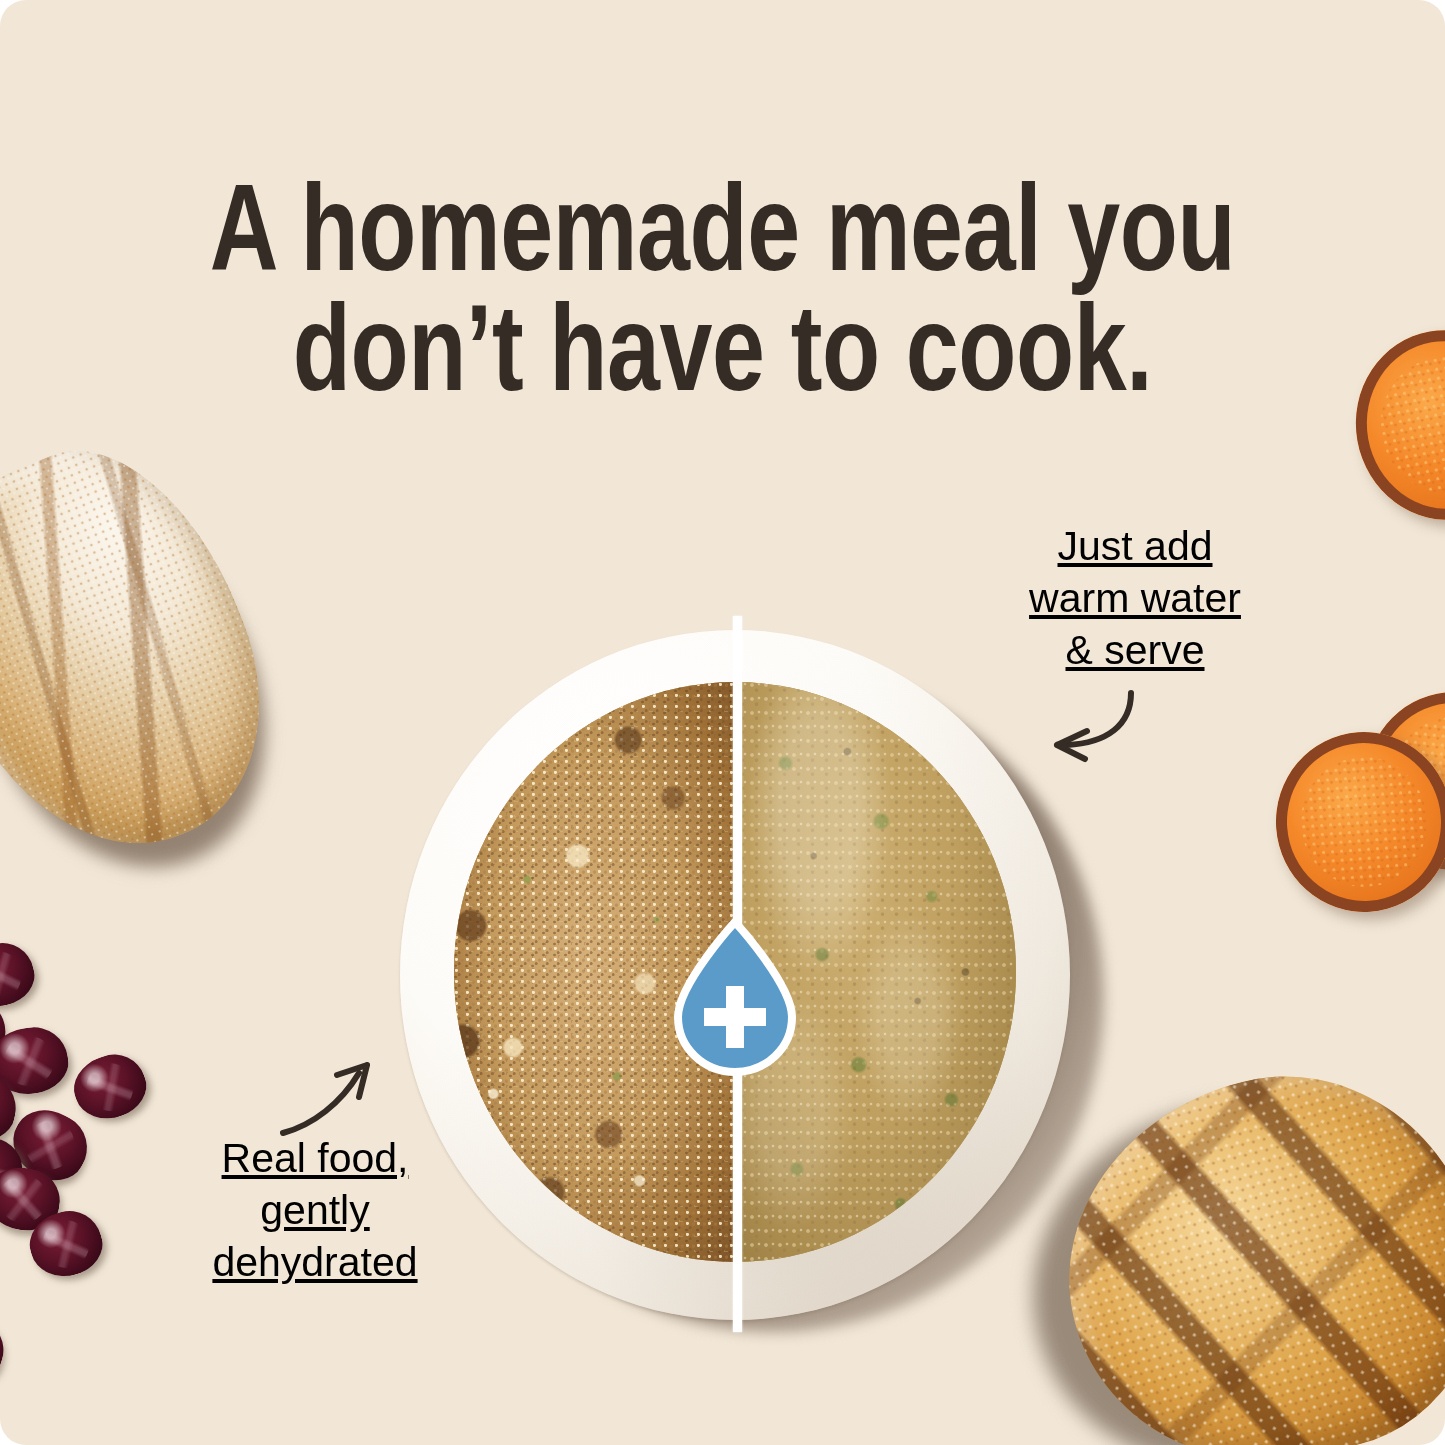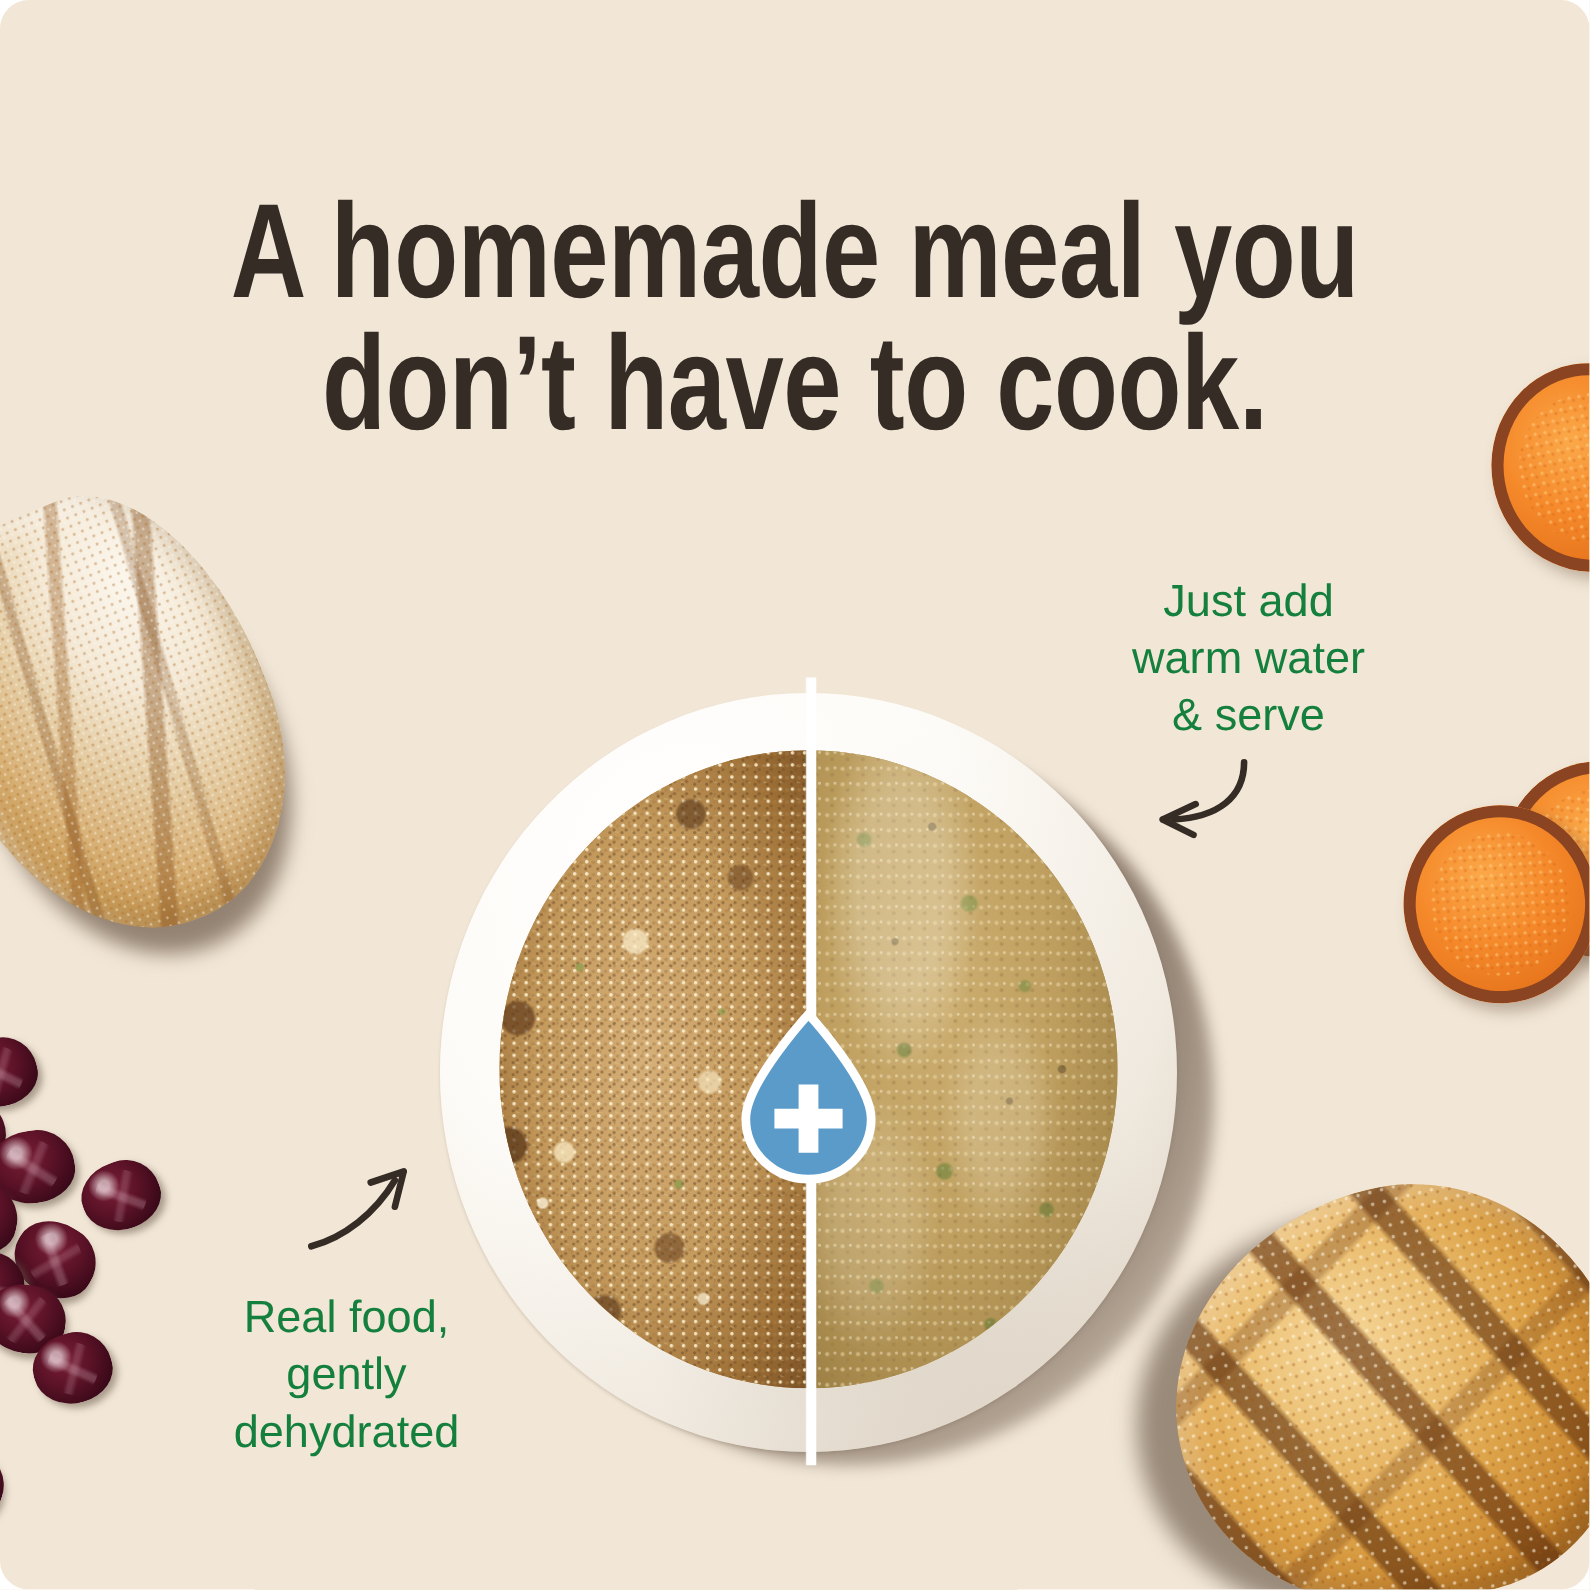--- a/index.html
+++ b/index.html
@@ -32,30 +32,31 @@
     letter-spacing: -0.5px;
     transform: scaleX(0.78);
     transform-origin: 50% 0%;
     white-space: nowrap;
   }
   .headline .ln { display: block; }
 
   
   .caption {
     position: absolute;
-    color: #15803d;
+    color: #000000;
     font-family: "Liberation Sans", sans-serif;
     font-weight: 400;
     font-size: 41px;
     line-height: 52px;
     text-align: center;
     white-space: pre-line;
+    text-decoration: underline;
   }
   #caption-right { left: 985px; top: 520px; width: 300px; }
-  #caption-left  { left: 170px;  top: 1171px; width: 290px; }
+  #caption-left  { left: 170px;  top: 1132px; width: 290px; }
 
   
   .arrow { position: absolute; }
   #arrow-right { left: 1035px; top: 685px;  width: 150px; height: 100px; }
   #arrow-left  { left: 275px;  top: 1055px; width: 130px; height: 90px; }
 
   
   #bowl-wrap {
     position: absolute;
     left: 400px;

